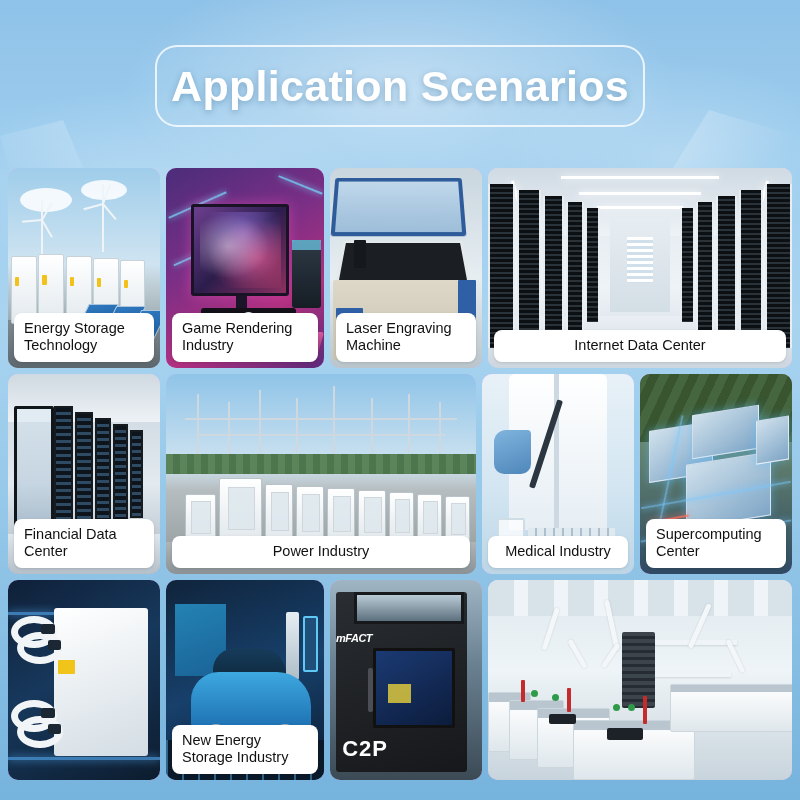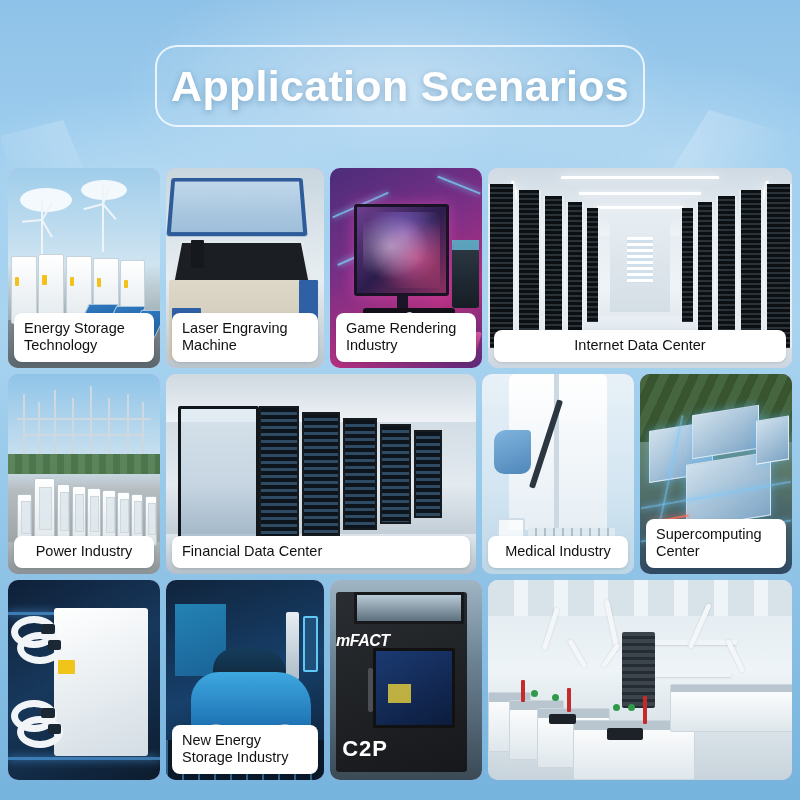--- a/index.html
+++ b/index.html
@@ -268,21 +268,21 @@
     background:linear-gradient(160deg,#2a2d31,#16181b); border-radius:3px;
   }
   .s-3d .window {
     position:absolute; left:28%; top:34%; width:54%; height:40%;
     background:linear-gradient(150deg,#1b3a73,#0c1c3c); border:3px solid #111;
     border-radius:2px;
   }
   .s-3d .window::after{ content:""; position:absolute; left:16%; top:44%; width:30%; height:26%; background:#e9d23c; opacity:.8; }
   .s-3d .hood { position:absolute; left:16%; top:6%; width:72%; height:16%; background:linear-gradient(180deg,#b9cbd6,#5d707d); border:3px solid #16181b; }
   .s-3d .handle { position:absolute; left:25%; top:44%; width:3%; height:22%; background:#4b4f55; border-radius:2px; }
-  .s-3d .brand1 { position:absolute; left:4%; top:26%; color:#fff; font-size:16px; font-weight:bold; font-style:italic; letter-spacing:-.5px; }
+  .s-3d .brand1 { position:absolute; left:4%; top:26%; color:#fff; font-size:11px; font-weight:bold; font-style:italic; letter-spacing:-.5px; }
   .s-3d .brand2 { position:absolute; left:8%; bottom:9%; color:#fff; font-size:22px; font-weight:bold; letter-spacing:1px; }
 
   
   .s-lab { background: linear-gradient(180deg,#dfe9ef 0%, #eef4f7 45%, #c8d4dc 100%); }
   .s-lab .ceilbeam { position:absolute; left:0; right:0; top:0; height:18%; background:repeating-linear-gradient(90deg,#d7e2e9 0 26px,#eef4f7 26px 40px); }
   .s-lab .bench {
     position:absolute; background:linear-gradient(180deg,#ffffff,#dfe7ec);
     border:1px solid #cbd6dd; border-radius:2px;
   }
   .s-lab .bench::after{ content:""; position:absolute; left:0; right:0; top:0; height:16%; background:#b9c6cf; }
@@ -329,46 +329,46 @@
         <div class="cont" style="left:56%; width:17%; height:33%;"></div>
         <div class="cont" style="left:74%; width:16%; height:32%;"></div>
         <div class="panel" style="left:48%; bottom:16%; width:20%; height:16%;"></div>
         <div class="panel" style="left:66%; bottom:14%; width:20%; height:17%;"></div>
         <div class="panel" style="left:82%; bottom:12%; width:18%; height:17%;"></div>
       </div>
       <div class="caption left">Energy Storage Technology</div>
     </div>
 
     <div class="tile">
-      <div class="scene s-laser">
-        <div class="lid"></div>
-        <div class="bed"></div>
-        <div class="head"></div>
-        <div class="body"></div>
-        <div class="bluepanel" style="left:4%; top:70%; width:18%; height:22%;"></div>
-        <div class="bluepanel" style="left:40%; top:74%; width:26%; height:12%;"></div>
-        <div class="bluepanel" style="left:84%; top:56%; width:12%; height:22%;"></div>
-      </div>
-      <div class="caption left">Laser Engraving Machine</div>
-    </div>
-
-    <div class="tile">
       <div class="scene s-game">
         <div class="neonline" style="left:0; top:18%; width:40%; transform:rotate(-24deg);"></div>
         <div class="neonline" style="left:4%; top:44%; width:26%; transform:rotate(-24deg);"></div>
         <div class="neonline" style="right:0; top:8%; width:30%; transform:rotate(22deg);"></div>
         <div class="monitor">
             <div class="swirl"></div>
           </div>
         <div class="stand"></div>
         <div class="tower"></div>
         <div class="soundbar"></div>
         <div class="keyboard"></div>
       </div>
       <div class="caption left">Game Rendering Industry</div>
+    </div>
+
+    <div class="tile">
+      <div class="scene s-laser">
+        <div class="lid"></div>
+        <div class="bed"></div>
+        <div class="head"></div>
+        <div class="body"></div>
+        <div class="bluepanel" style="left:4%; top:70%; width:18%; height:22%;"></div>
+        <div class="bluepanel" style="left:40%; top:74%; width:26%; height:12%;"></div>
+        <div class="bluepanel" style="left:84%; top:56%; width:12%; height:22%;"></div>
+      </div>
+      <div class="caption left">Laser Engraving Machine</div>
     </div>
 
     <div class="tile">
       <div class="scene s-idc">
         <div class="ceiling"></div>
         <div class="lightstrip" style="left:24%; top:4%; width:52%; height:3px;"></div>
         <div class="lightstrip" style="left:30%; top:12%; width:40%; height:3px;"></div>
         <div class="lightstrip" style="left:36%; top:19%; width:28%; height:3px;"></div>
         <div class="lightstrip" style="left:10%; top:6%; width:3px; height:26%; transform:rotate(-16deg);"></div>
         <div class="lightstrip" style="right:10%; top:6%; width:3px; height:26%; transform:rotate(16deg);"></div>
@@ -383,20 +383,34 @@
         <div class="rackR" style="right:9.5%; width:8%;  top:11%; height:76%;"></div>
         <div class="rackR" style="right:18%;  width:7%;  top:14%; height:70%;"></div>
         <div class="rackR" style="right:25.5%;width:6%;  top:17%; height:64%;"></div>
         <div class="rackR" style="right:32%;  width:5%;  top:20%; height:57%;"></div>
       </div>
       <div class="caption center">Internet Data Center</div>
     </div>
   </div>
 
   <div class="row r2">
+
+    <div class="tile">
+      <div class="scene s-fdc">
+        <div class="aisleceil"></div>
+        <div class="flr"></div>
+        <div class="rk" style="left:30%; width:13%; top:16%; height:68%;"></div>
+        <div class="rk" style="left:44%; width:12%; top:19%; height:62%;"></div>
+        <div class="rk" style="left:57%; width:11%; top:22%; height:56%;"></div>
+        <div class="rk" style="left:69%; width:10%; top:25%; height:50%;"></div>
+        <div class="rk" style="left:80%; width:9%;  top:28%; height:44%;"></div>
+        <div class="door"></div>
+      </div>
+      <div class="caption left">Financial Data Center</div>
+    </div>
 
     <div class="tile">
       <div class="scene s-power">
         <div class="xbar" style="left:6%; top:22%; width:88%;"></div>
         <div class="xbar" style="left:10%; top:30%; width:80%;"></div>
         <div class="pylon" style="left:10%; top:10%; height:36%;"></div>
         <div class="pylon" style="left:20%; top:14%; height:32%;"></div>
         <div class="pylon" style="left:30%; top:8%;  height:38%;"></div>
         <div class="pylon" style="left:42%; top:12%; height:34%;"></div>
         <div class="pylon" style="left:54%; top:6%;  height:40%;"></div>
@@ -409,34 +423,20 @@
         <div class="cab" style="left:17%; width:14%; height:34%;"></div>
         <div class="cab" style="left:32%; width:9%;  height:31%;"></div>
         <div class="cab" style="left:42%; width:9%;  height:30%;"></div>
         <div class="cab" style="left:52%; width:9%;  height:29%;"></div>
         <div class="cab" style="left:62%; width:9%;  height:28%;"></div>
         <div class="cab" style="left:72%; width:8%;  height:27%;"></div>
         <div class="cab" style="left:81%; width:8%;  height:26%;"></div>
         <div class="cab" style="left:90%; width:8%;  height:25%;"></div>
       </div>
       <div class="caption center">Power Industry</div>
-    </div>
-
-    <div class="tile">
-      <div class="scene s-fdc">
-        <div class="aisleceil"></div>
-        <div class="flr"></div>
-        <div class="rk" style="left:30%; width:13%; top:16%; height:68%;"></div>
-        <div class="rk" style="left:44%; width:12%; top:19%; height:62%;"></div>
-        <div class="rk" style="left:57%; width:11%; top:22%; height:56%;"></div>
-        <div class="rk" style="left:69%; width:10%; top:25%; height:50%;"></div>
-        <div class="rk" style="left:80%; width:9%;  top:28%; height:44%;"></div>
-        <div class="door"></div>
-      </div>
-      <div class="caption left">Financial Data Center</div>
     </div>
 
     <div class="tile">
       <div class="scene s-med">
         <div class="coat"></div>
         <div class="pipette"></div>
         <div class="glove"></div>
         <div class="tray"></div>
         <div class="beaker"></div>
       </div>

